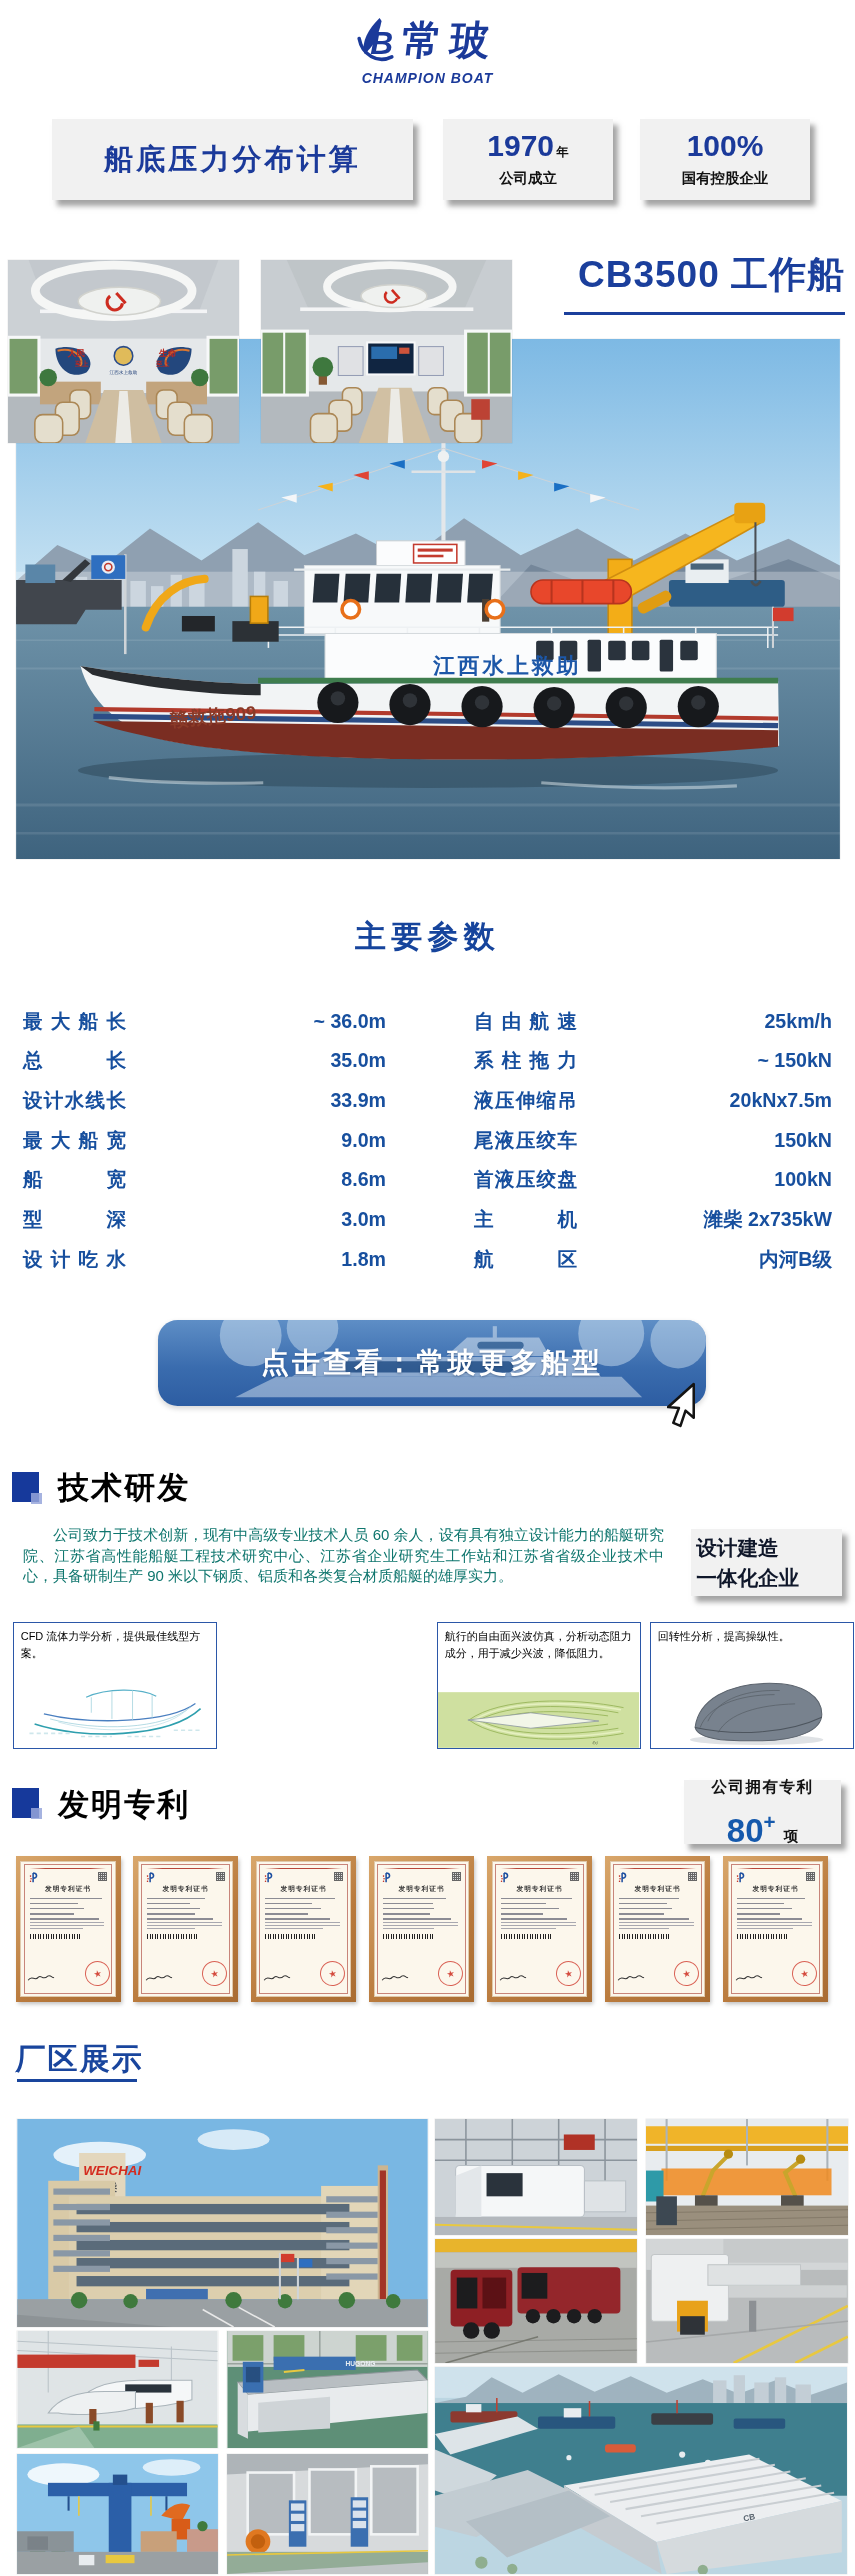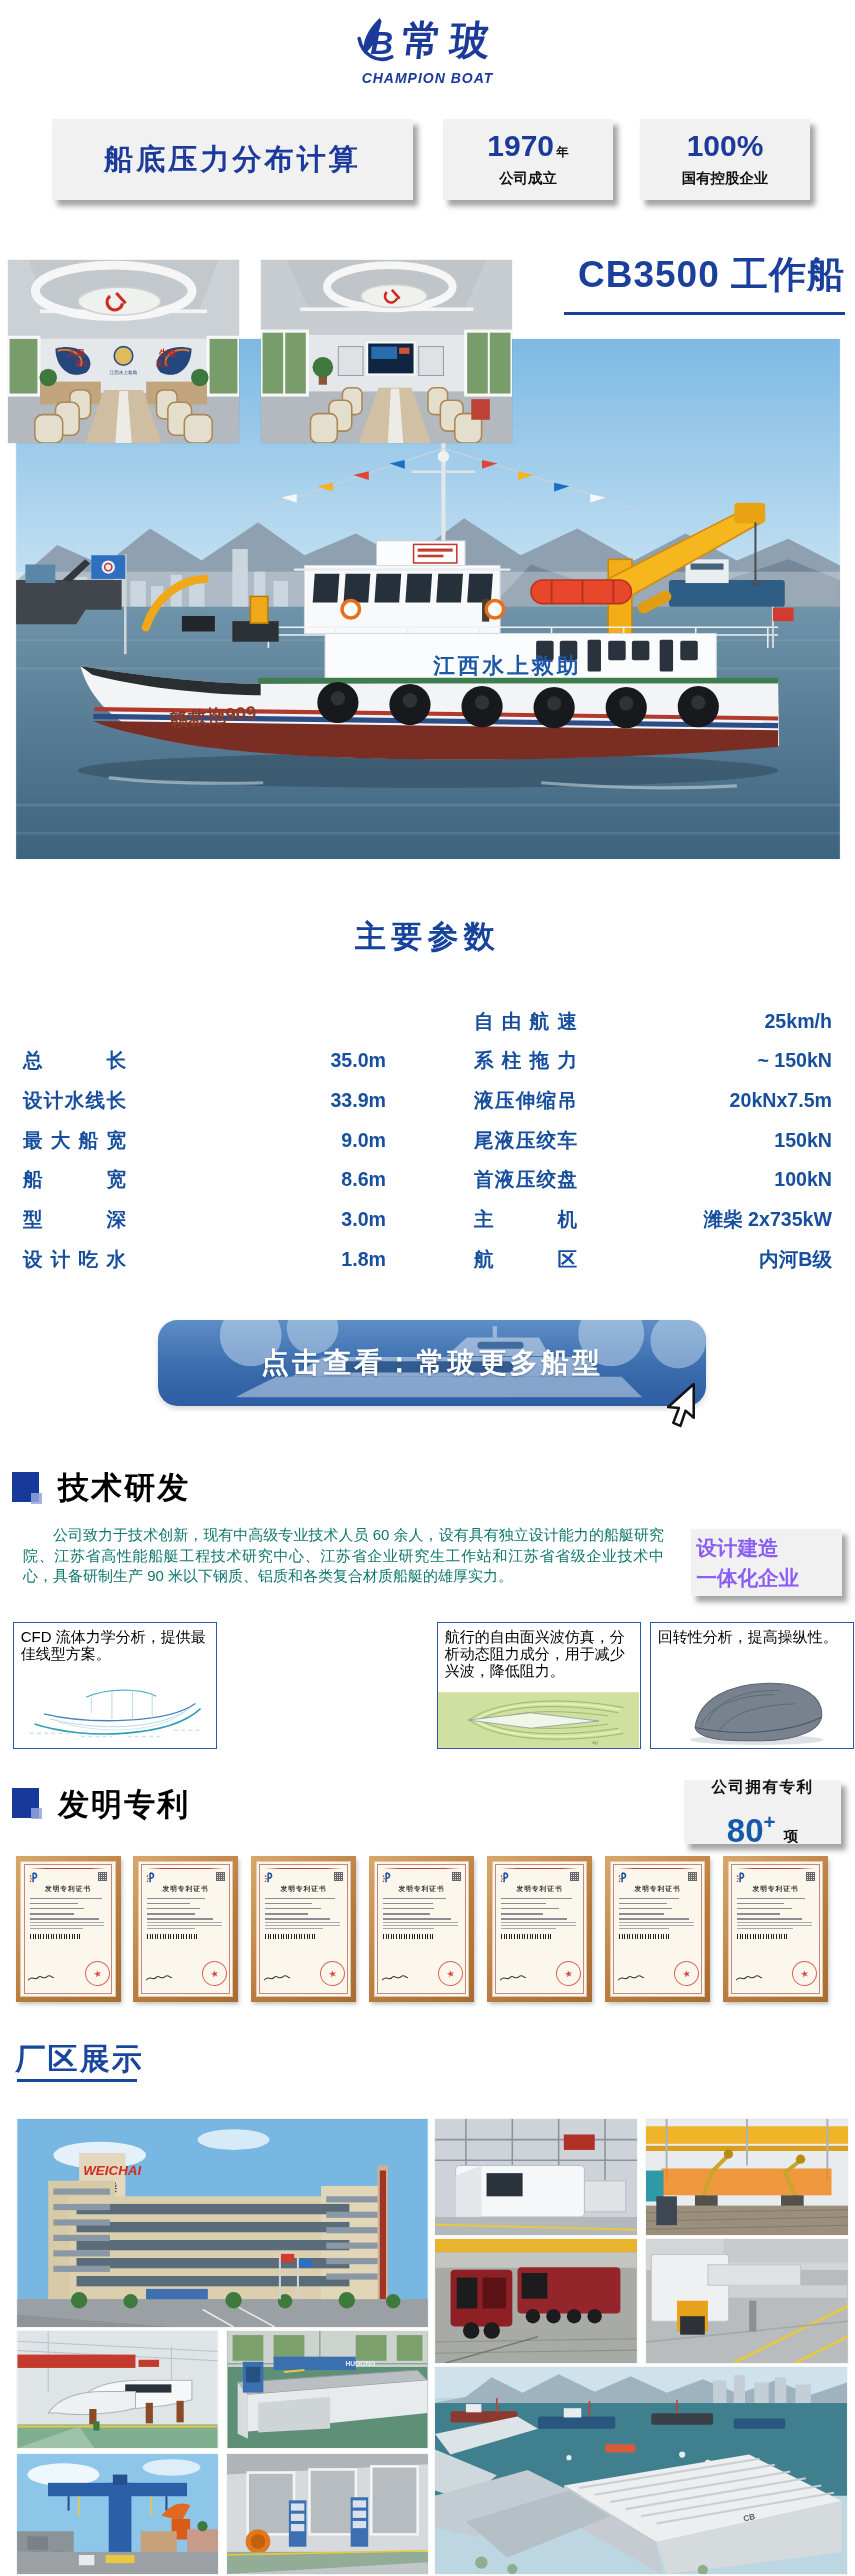--- a/index.html
+++ b/index.html
@@ -45,23 +45,23 @@
   .cta-cursor{position:absolute;right:7.2px;bottom:-23px;z-index:4;}
   
   .sq-dark{width:27px;height:30px;background:#16399b;z-index:2;}
   .sq-light{width:11.3px;height:11.3px;background:#97a6da;opacity:.85;z-index:3;}
   .sec-title{font-size:31px;font-weight:900;color:#000;letter-spacing:2.1px;}
   
   .tech-par{left:23px;top:1525px;width:641px;font-size:15px;line-height:20.6px;color:#0f766e;
             text-align:justify;text-indent:2em;}
   .tech-badge{left:691px;top:1529px;width:151px;height:67px;display:flex;flex-direction:column;justify-content:center;
               padding-left:5.2px;box-sizing:border-box;}
-  .tech-badge div{font-size:20.6px;font-weight:900;color:#8b5cf6;line-height:1.45;}
+  .tech-badge div{font-size:20.6px;font-weight:900;color:#0f172a;line-height:1.45;}
   .tcard{top:1622px;height:127px;width:204px;background:#fff;border:1.5px solid #2b57a8;box-sizing:border-box;overflow:hidden;}
-  .tcap{padding:5.2px 6.7px 2.1px 6.7px;font-size:15px;line-height:17px;color:#000;}
+  .tcap{padding:5.2px 6.7px 2.1px 6.7px;font-size:11px;line-height:17px;color:#000;}
   .tcard svg{position:absolute;bottom:0;left:0;}
   
   .pat-badge{left:684px;top:1780px;width:157px;height:64px;display:flex;flex-direction:column;align-items:center;justify-content:center;}
   .pat-prefix{font-size:15.5px;color:#111;font-weight:700;letter-spacing:1.5px;}
   .pat-count-row{display:flex;align-items:flex-start;margin-top:16px;}
   .pat-count{font-size:33px;font-weight:900;color:#1559ac;line-height:1;}
   .pat-plus{font-size:20.6px;font-weight:900;color:#1559ac;line-height:1;margin-top:-2.1px;}
   .pat-unit{font-size:14.4px;color:#111;font-weight:700;margin:13.4px 0 0 8.2px;}
   .cert{top:1856px;width:105px;height:146px;background:linear-gradient(135deg,#d9a76b,#b97a3d 60%,#a96c32);
         padding:4.6px;box-sizing:border-box;box-shadow:2.1px 3.1px 4.1px rgba(0,0,0,.25);}
@@ -366,20 +366,22 @@
       </g>
       <g stroke="#dfe9ee" opacity=".5">
         <path d="M180,852 q120,14 300,10" fill="none" stroke-width="6"></path>
         <path d="M1020,862 q200,16 380,6" fill="none" stroke-width="6"></path>
       </g>
     </svg>
   </div>
 
   <div class="abs params-title">主要参数</div>
 
+  <div class="abs prow" style="left:23px;top:1006px;width:392px;">
+    <span class="plabel">最大船长</span><span class="pval pv-l">~ 36.0m</span></div>
   <div class="abs prow" style="left:23px;top:1045px;width:392px;">
     <span class="plabel">总长</span><span class="pval pv-l">35.0m</span></div>
   <div class="abs prow" style="left:23px;top:1085px;width:392px;">
     <span class="plabel">设计水线长</span><span class="pval pv-l">33.9m</span></div>
   <div class="abs prow" style="left:23px;top:1125px;width:392px;">
     <span class="plabel">最大船宽</span><span class="pval pv-l">9.0m</span></div>
   <div class="abs prow" style="left:23px;top:1164px;width:392px;">
     <span class="plabel">船宽</span><span class="pval pv-l">8.6m</span></div>
   <div class="abs prow" style="left:23px;top:1204px;width:392px;">
     <span class="plabel">型深</span><span class="pval pv-l">3.0m</span></div>

